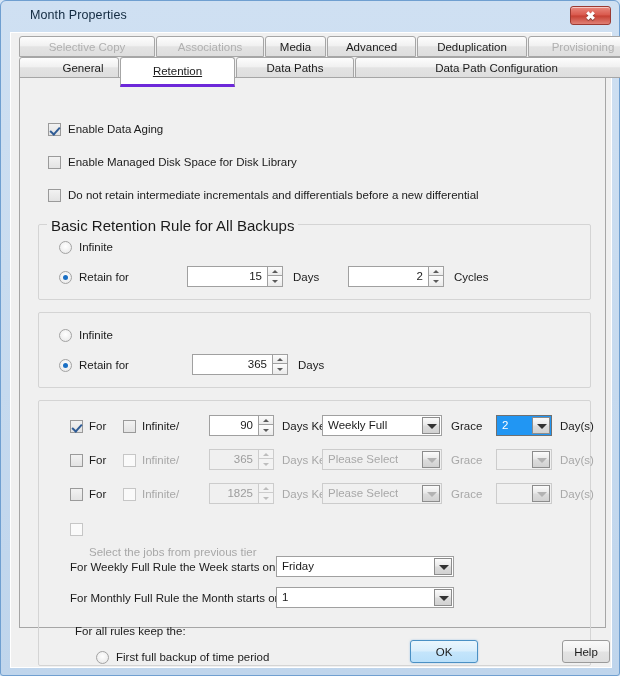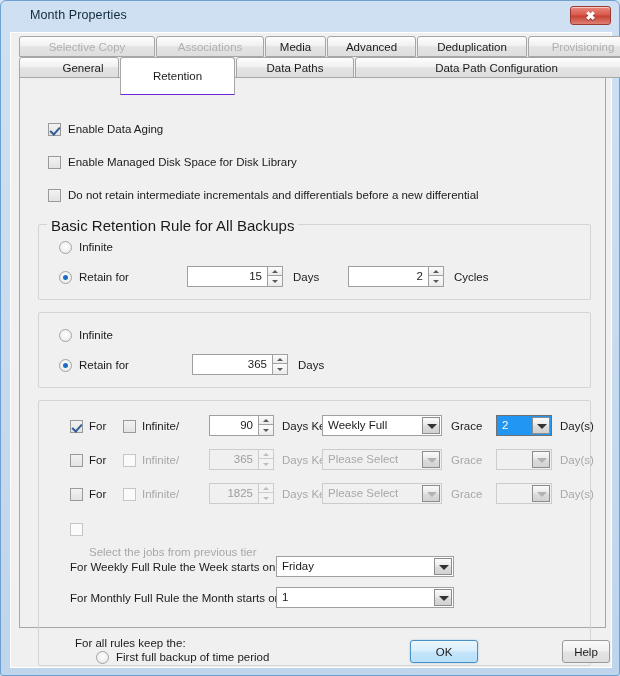--- a/index.html
+++ b/index.html
@@ -83,23 +83,24 @@
     display: flex; align-items: center; justify-content: center;
     font-size: 11.5px;
     color: #1b1b1b;
     cursor: pointer;
     overflow: hidden;
     white-space: nowrap;
   }
   .tab.disabled { color: #b0b0b0; }
   .tab.active {
     background: #ffffff;
-    border-bottom: 1px solid #6d28d9;
+    border-bottom: 3px solid #6d28d9;
     z-index: 6;
-    height: 38px;
+    height: 30px;
+    text-decoration: underline;
   }
 
   
   .tabpage {
     position: absolute;
     left: 8px; top: 44px;
     width: 587px; height: 551px;
     background: #f0f0f0;
     border: 1px solid #a6a6a6;
     border-top: 1px solid #a6a6a6;
@@ -459,21 +460,21 @@
           <div class="ctext">Friday</div>
           <div class="arrowbox"></div>
         </div>
 
         <div class="lbl" style="left:31px;top:191px;">For Monthly Full Rule the Month starts on:</div>
         <div class="combo" style="left:237px;top:186px;width:178px;">
           <div class="ctext">1</div>
           <div class="arrowbox"></div>
         </div>
 
-        <div class="lbl" style="left:36px;top:236px;">For all rules keep the:</div>
+        <div class="lbl" style="left:36px;top:224px;">For all rules keep the:</div>
         <div class="radio" style="left:57px;top:250px;"></div>
         <div class="lbl" style="left:77px;top:250px;">First full backup of time period</div>
 
       </div>
 
     </div>
 
     <div class="btn primary" style="left:399px;top:607px;width:68px;">OK</div>
     <div class="btn" style="left:475px;top:629px;width:65px;margin-top:20px;">Cancel</div>
     <div class="btn" style="left:551px;top:607px;width:48px;">Help</div>

